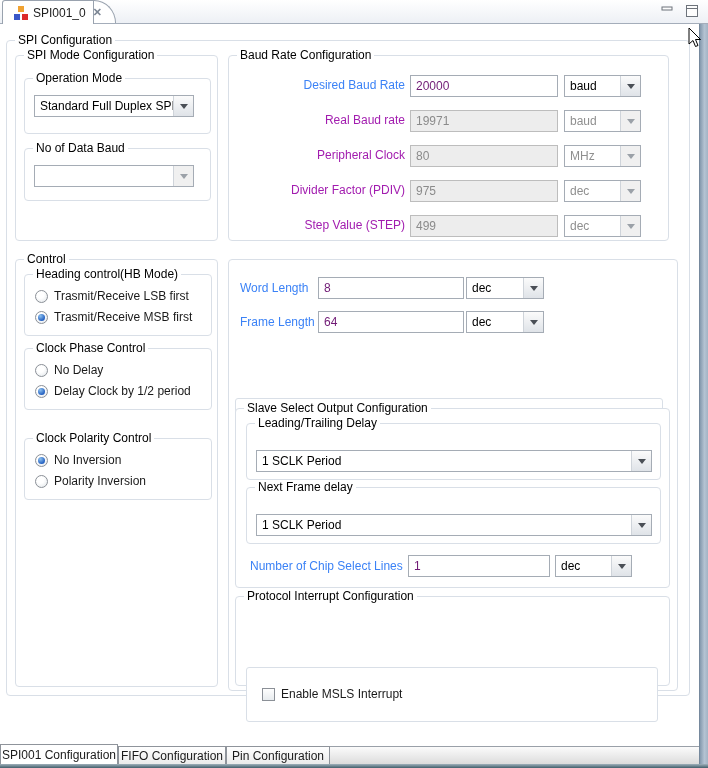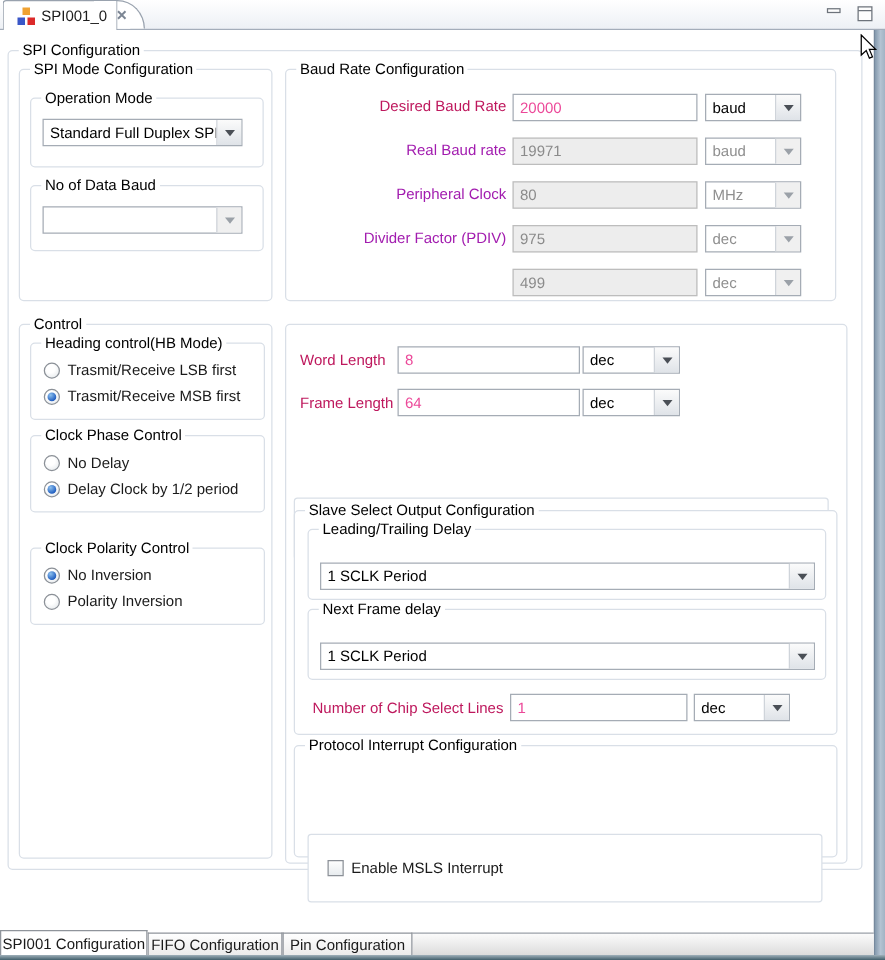--- a/index.html
+++ b/index.html
@@ -48,27 +48,27 @@
 
   
   #content { position:absolute; left:0; top:24px; width:613px; height:720px; background:#fff; }
 
   .grp { position:absolute; border:1px solid #d9dfe7; border-radius:4px; background:#fff; }
   .glbl {
     position:absolute; top:-8px; left:8px; background:#fff; padding:0 3px;
     white-space:nowrap; color:#000;
   }
 
-  .lbl { position:absolute; white-space:nowrap; color:#be185d; }
+  .lbl { position:absolute; white-space:nowrap; color:#3b82f6; }
   .lbl.gray { color:#a21caf; }
   .lbl.r { text-align:right; }
 
   .txt {
     position:absolute; height:22px; border:1px solid #a5acb5; background:#fff;
-    font:12px "Liberation Sans", sans-serif; padding:0 5px; color:#ec4899;
+    font:12px "Liberation Sans", sans-serif; padding:0 5px; color:#701a75;
   }
   .txt.dis { background:#ededed; color:#8b8b8b; border-color:#bdbdbd; }
 
   .combo {
     position:absolute; height:22px; border:1px solid #a5acb5; background:#fff;
     display:flex; align-items:stretch;
   }
   .combo-text { flex:1; padding:3px 5px; white-space:nowrap; overflow:hidden; color:#000; }
   .combo-btn {
     width:20px; flex:0 0 20px; border-left:1px solid #cfd4da;
@@ -251,20 +251,21 @@
 
         <span class="lbl r gray" style="left:0; top:127px; width:176px;">Divider Factor (PDIV)</span>
         <input class="txt dis" style="left: 181px; top: 124px; width: 148px;" value="975">
         <div class="combo dis" style="left:335px; top:124px; width:77px;">
           <span class="combo-text">dec</span>
           <span class="combo-btn">
               <span class="combo-arrow"></span>
             </span>
         </div>
 
+        <span class="lbl r gray" style="left:0; top:162px; width:176px;">Step Value (STEP)</span>
         <input class="txt dis" style="left: 181px; top: 159px; width: 148px;" value="499">
         <div class="combo dis" style="left:335px; top:159px; width:77px;">
           <span class="combo-text">dec</span>
           <span class="combo-btn">
               <span class="combo-arrow"></span>
             </span>
         </div>
       </div>
 
       <div class="grp" style="left:221px; top:218px; width:450px; height:432px;">

